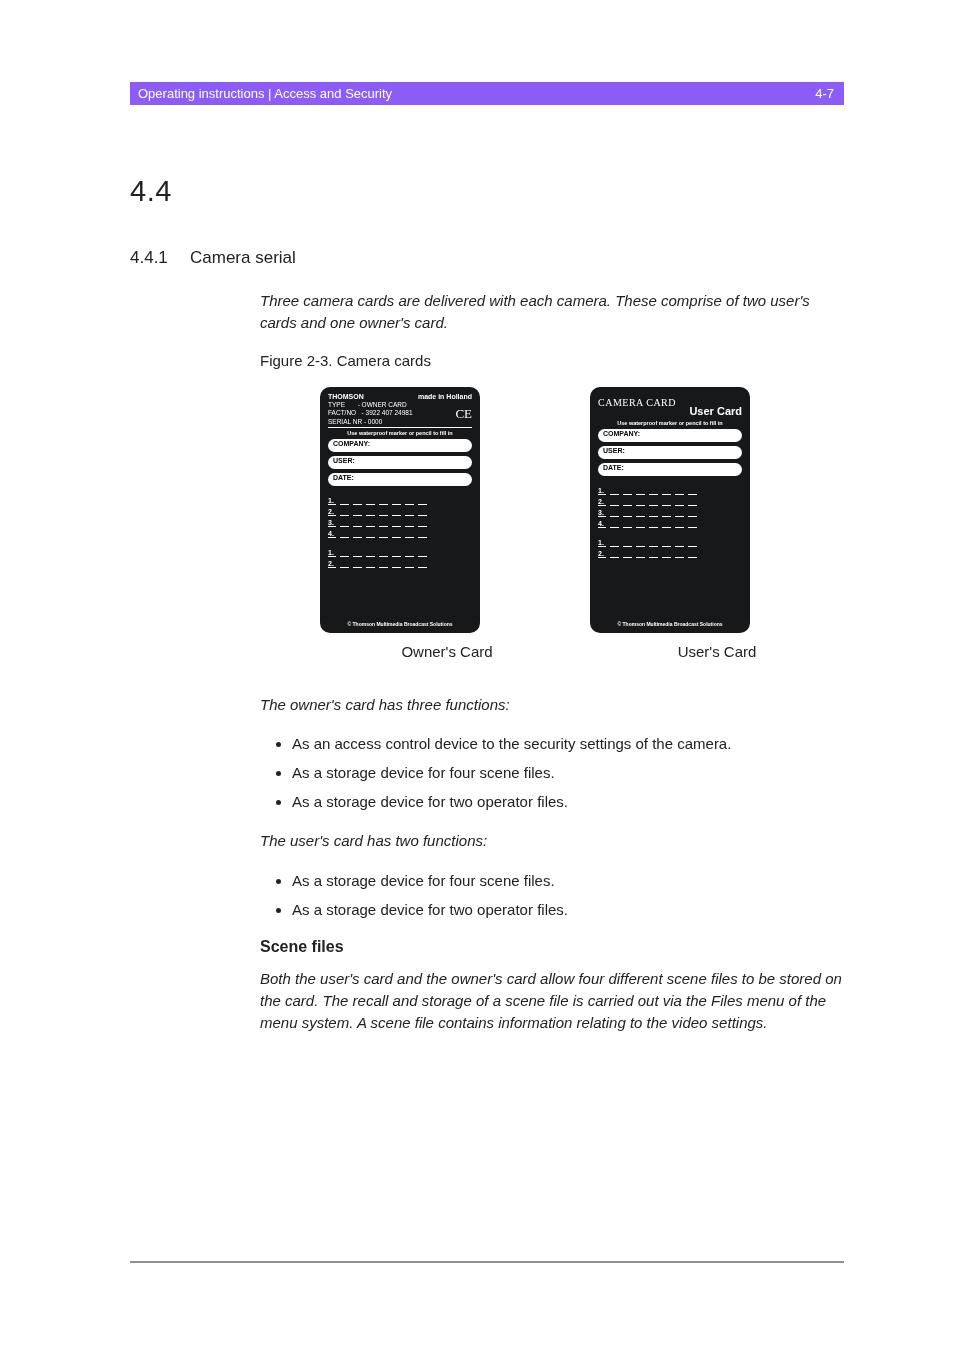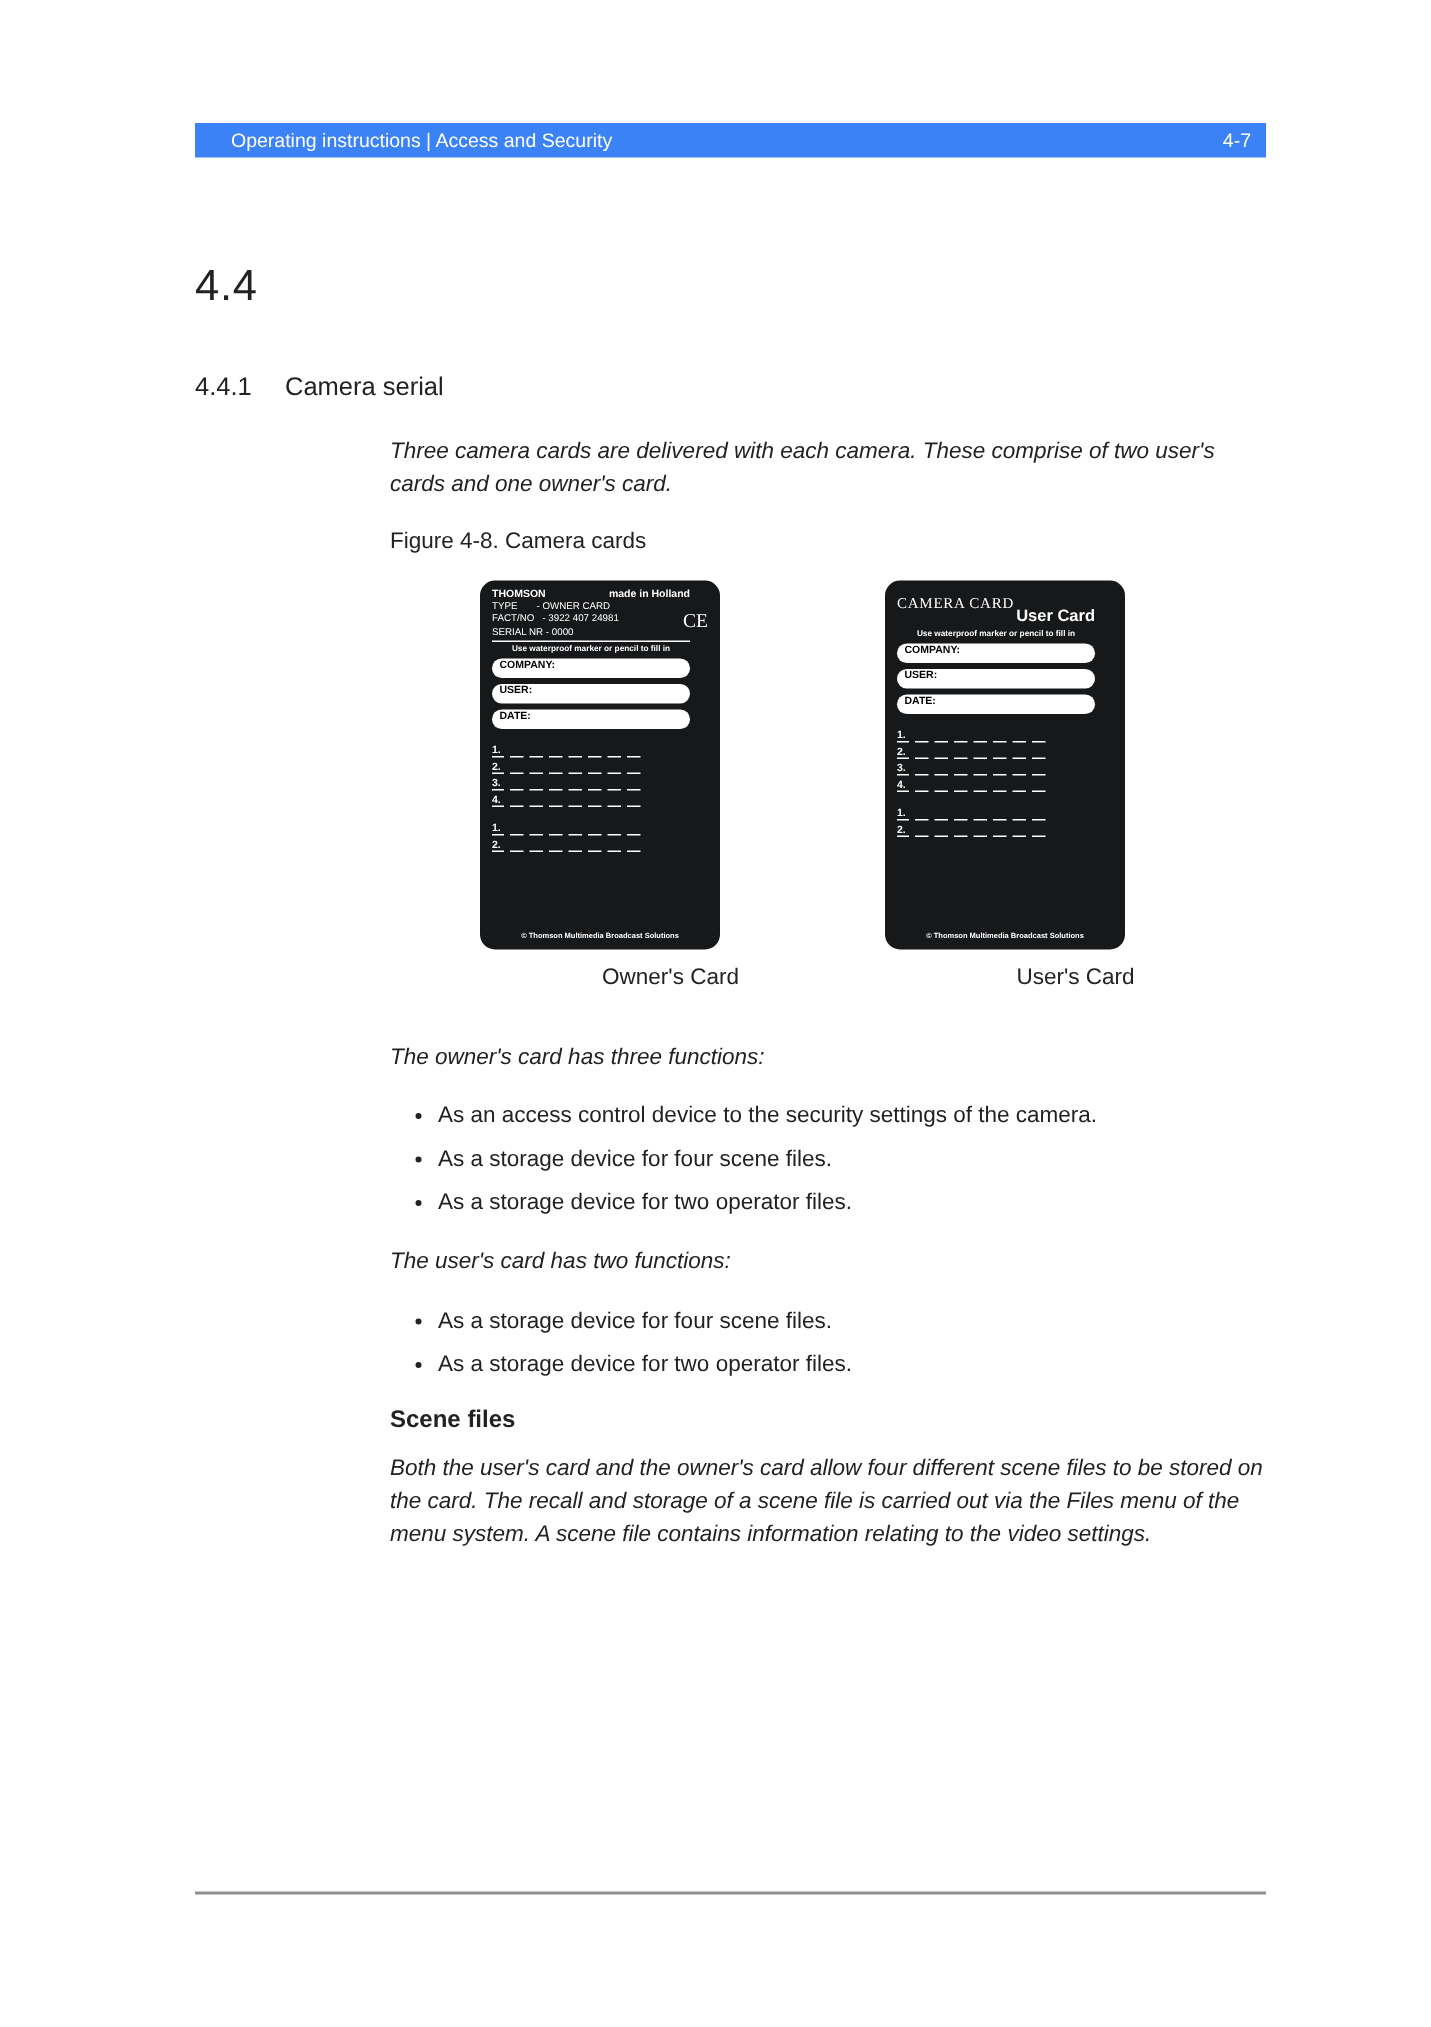--- a/index.html
+++ b/index.html
@@ -12,43 +12,43 @@
   }
   .page {
     width: 954px;
     height: 1351px;
     position: relative;
     box-sizing: border-box;
     padding: 82px 110px 0 130px;
   }
   .header-bar {
     height: 23px;
-    background: #3b82f6;
+    background: #8b5cf6;
     color: #fff;
     display: flex;
     align-items: center;
     justify-content: space-between;
     font-size: 13px;
-    padding: 0 10px 0 24px;
+    padding: 0 10px 0 8px;
     margin-bottom: 70px;
   }
   .h1-row { display:flex; align-items:flex-start; margin: 0 0 40px 0;}
   .h1-num { font-size: 29px; font-weight: 400; letter-spacing: .5px; width: 60px;}
   .h1-title { font-size: 29px; font-weight: 400; letter-spacing: .5px;}
   .h2-row { display:flex; align-items:baseline; margin: 0 0 22px 0;}
   .h2-num { font-size: 17px; font-weight: 400; width: 60px; color:#222;}
   .h2-title { font-size: 17px; font-weight: 400; color:#222;}
   .body-indent { margin-left: 130px; }
   .para { font-size: 15px; line-height: 1.45; margin: 0 0 18px 0; color:#222;font-style:italic;}
   .fig-caption{ font-size:15px; margin: 18px 0 18px 0;}
   .cards-row{ display:flex; gap:110px; justify-content:flex-start; margin-left:60px; margin-bottom:10px;}
   .card{
     width:160px; height:246px; background:#17181a; border-radius:10px;
     color:#fff; font-family: Arial, sans-serif; font-size:8px;
-    padding:6px 20px 4px 8px; box-sizing:border-box; position:relative;
+    padding:6px 8px 4px 8px; box-sizing:border-box; position:relative;
   }
   .card .toprow{ display:flex; justify-content:space-between; font-size:7px; font-weight:bold;}
   .card .specline{ font-size:6.5px; line-height:1.2; margin-top:1px;}
   .card .specline.bb{ border-bottom:1px solid #fff; padding-bottom:1px;}
   .card .hint{ font-size:5.5px; text-align:center; margin:2px 0 3px 0; font-weight:bold;}
   .card .field{
     background:#fff; color:#000; border-radius:7px; height:13px;
     font-size:7px; font-weight:bold; padding:1px 5px 0 5px; margin-bottom:4px;
     box-sizing:border-box;
   }
@@ -85,21 +85,21 @@
   </div>
 
   <div class="h2-row">
     <span class="h2-num">4.4.1</span>
     <span class="h2-title">Camera serial</span>
   </div>
 
   <div class="body-indent">
     <p class="para">Three camera cards are delivered with each camera. These comprise of two user's cards and one owner's card.</p>
 
-    <p class="fig-caption">Figure 4-8.  Camera cards</p>
+    <p class="fig-caption">Figure 2-3.  Camera cards</p>
 
     <div class="cards-row">
 
       <div class="card">
         <div class="toprow">
           <span>THOMSON</span>
           <span>made in Holland</span>
         </div>
         <div class="specline">
           <span>TYPE</span>&nbsp;&nbsp;&nbsp;&nbsp;&nbsp;&nbsp;

